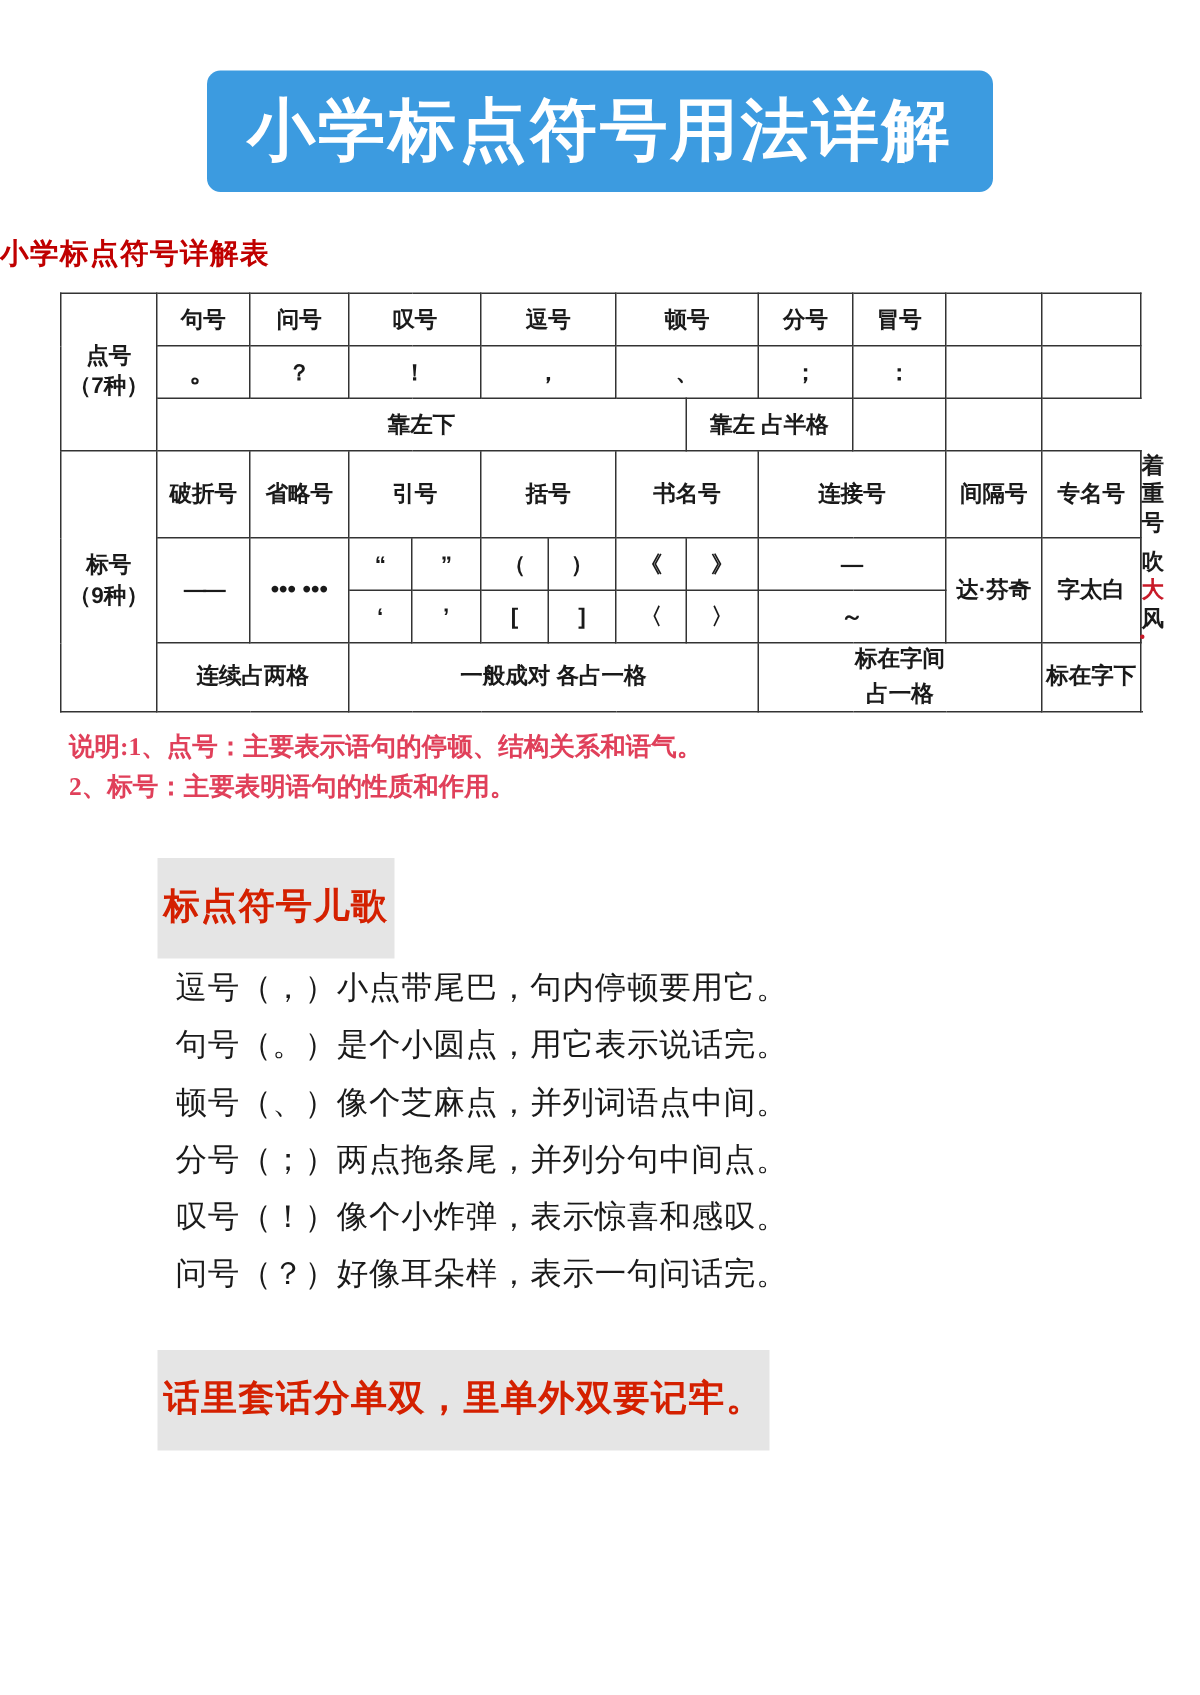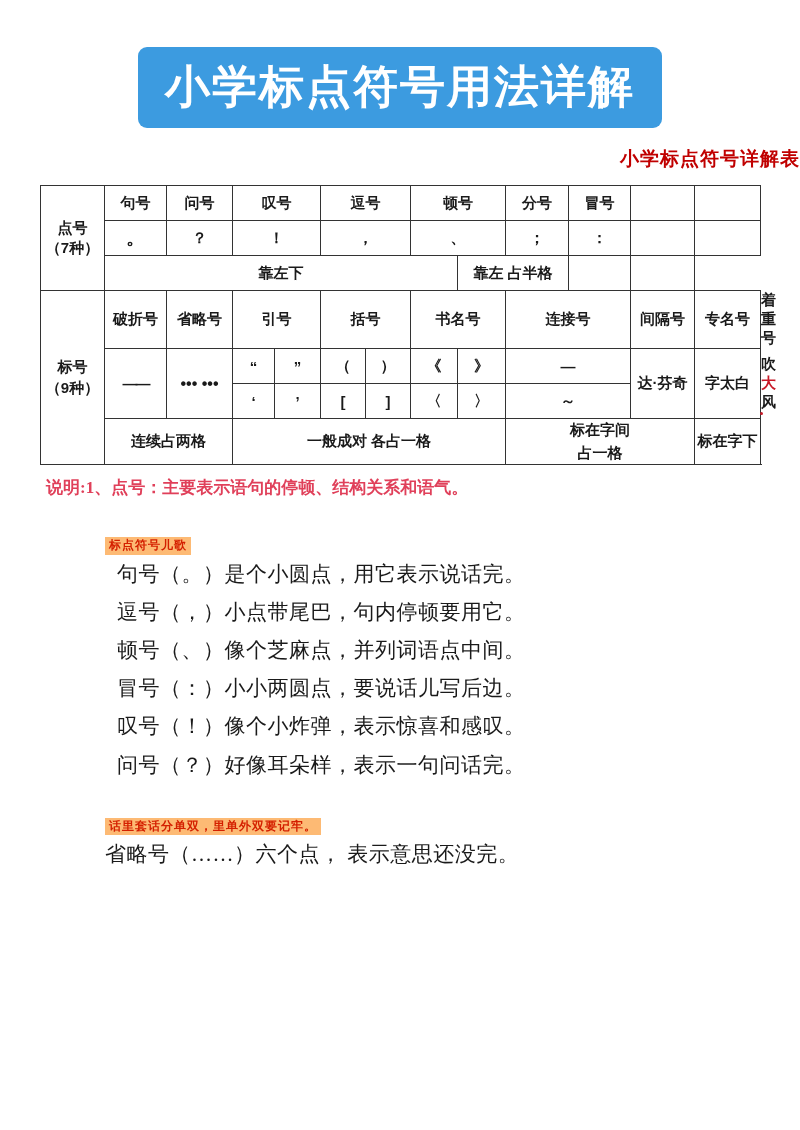--- a/index.html
+++ b/index.html
@@ -20,26 +20,26 @@
     color:#ffffff;
     font-family:"Liberation Sans","DejaVu Sans",sans-serif;
     font-weight:bold;
     font-size:45px;
     letter-spacing:2px;
     line-height:1;
     padding:17px 27px 19px 27px;
     border-radius:9px;
   }
   .subtitle{
-    text-align:right;
+    text-align:left;
     color:#c00000;
     font-family:"Liberation Sans","DejaVu Sans",sans-serif;
     font-weight:bold;
     font-size:19px;
-    margin-top:18px;
+    margin-top:28px;
     letter-spacing:1px;
   }
 
   
   .tbl-wrap{margin:13px 40px 0 40px;}
   table.punct{
     border-collapse:collapse;
     width:720px;
     table-layout:fixed;
   }
@@ -97,27 +97,27 @@
     font-weight:bold;
     font-size:17px;
     line-height:1.6;
   }
 
   
   .rhyme{margin:34px 0 0 105px;}
   .rhyme h3{
     margin:0;
     display:inline-block;
-    background:#fdba74;
+    background:#e5e5e5;
     color:#d42000;
     font-family:"Liberation Sans","DejaVu Sans",sans-serif;
     font-weight:bold;
-    font-size:12px;
+    font-size:24px;
     line-height:1.45;
-    padding:0 4px;
+    padding:16px 4px;
     letter-spacing:1px;
   }
   .rhyme p{
     margin:0;
     padding-left:12px;
     font-size:21px;
     line-height:1.82;
     letter-spacing:0.5px;
     white-space:pre;
   }
@@ -244,34 +244,34 @@
 占一格</span>
         </td>
         <td class="note2" colspan="2">标在字下</td>
       </tr>
     </tbody>
       </table>
   </div>
 
   <div class="notes">
     <div>说明:1、点号：主要表示语句的停顿、结构关系和语气。</div>
+    <div>2、标号：主要表明语句的性质和作用。</div>
   </div>
 
   <div class="rhyme">
     <div>
       <h3>标点符号儿歌</h3>
     </div>
+    <p>逗号（，）小点带尾巴，句内停顿要用它。</p>
     <p>句号（。）是个小圆点，用它表示说话完。</p>
-    <p>逗号（，）小点带尾巴，句内停顿要用它。</p>
     <p>顿号（、）像个芝麻点，并列词语点中间。</p>
-    <p>冒号（：）小小两圆点，要说话儿写后边。</p>
+    <p>分号（；）两点拖条尾，并列分句中间点。</p>
     <p>叹号（！）像个小炸弹，表示惊喜和感叹。</p>
     <p>问号（？）好像耳朵样，表示一句问话完。</p>
 
     <div class="blk2">
       <div>
         <h3>话里套话分单双，里单外双要记牢。</h3>
       </div>
-      <p>省略号（……）六个点， 表示意思还没完。</p>
     </div>
   </div>
 
 </div>
 
 </body></html>

